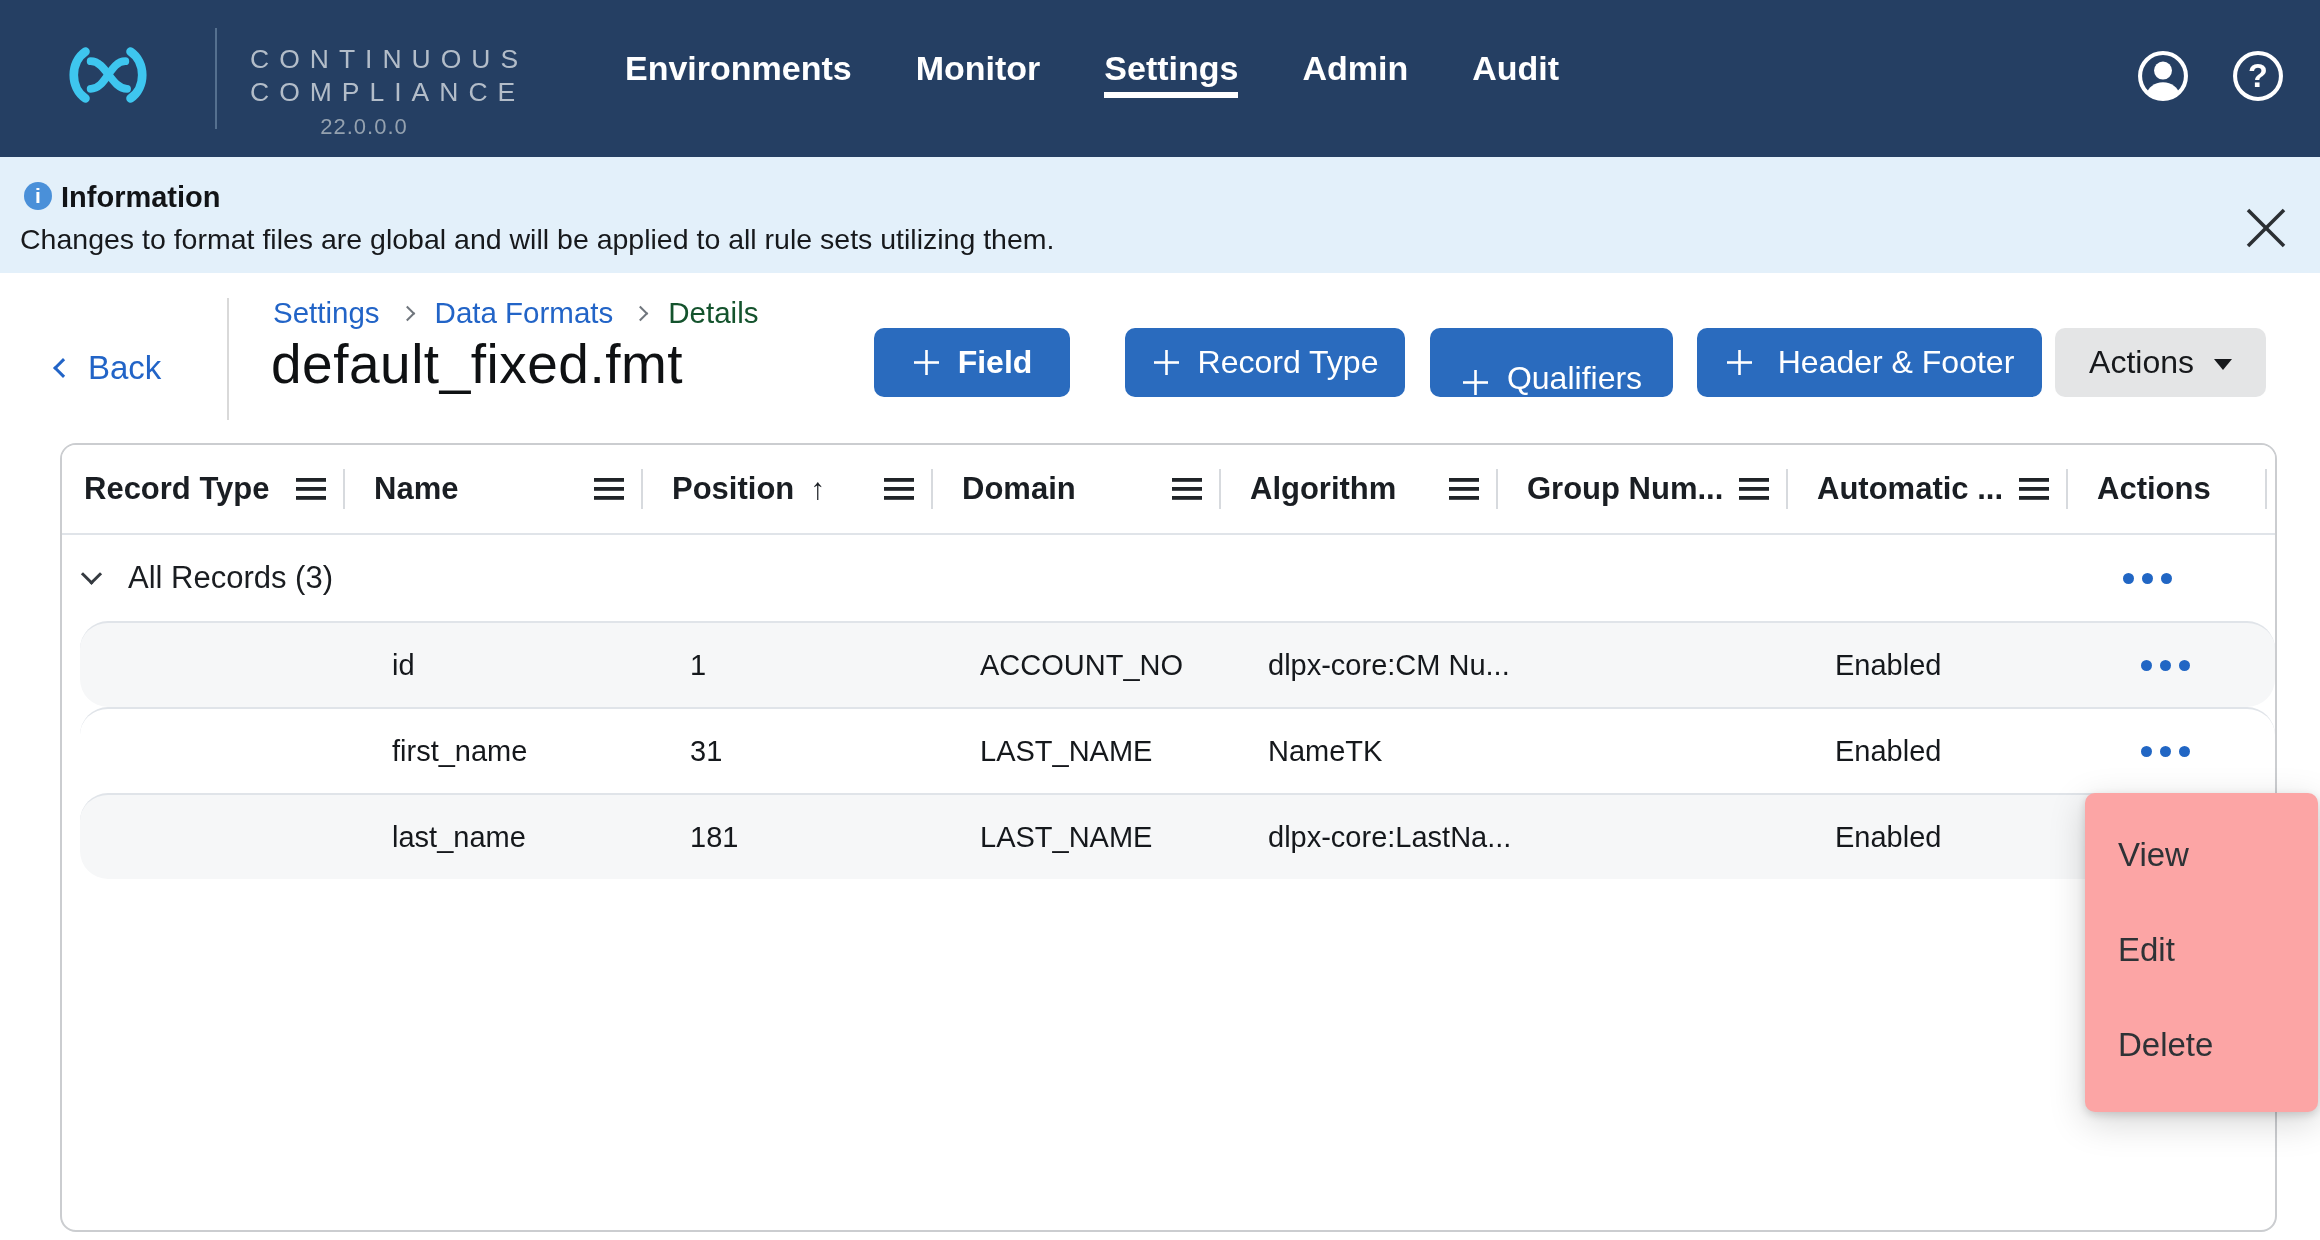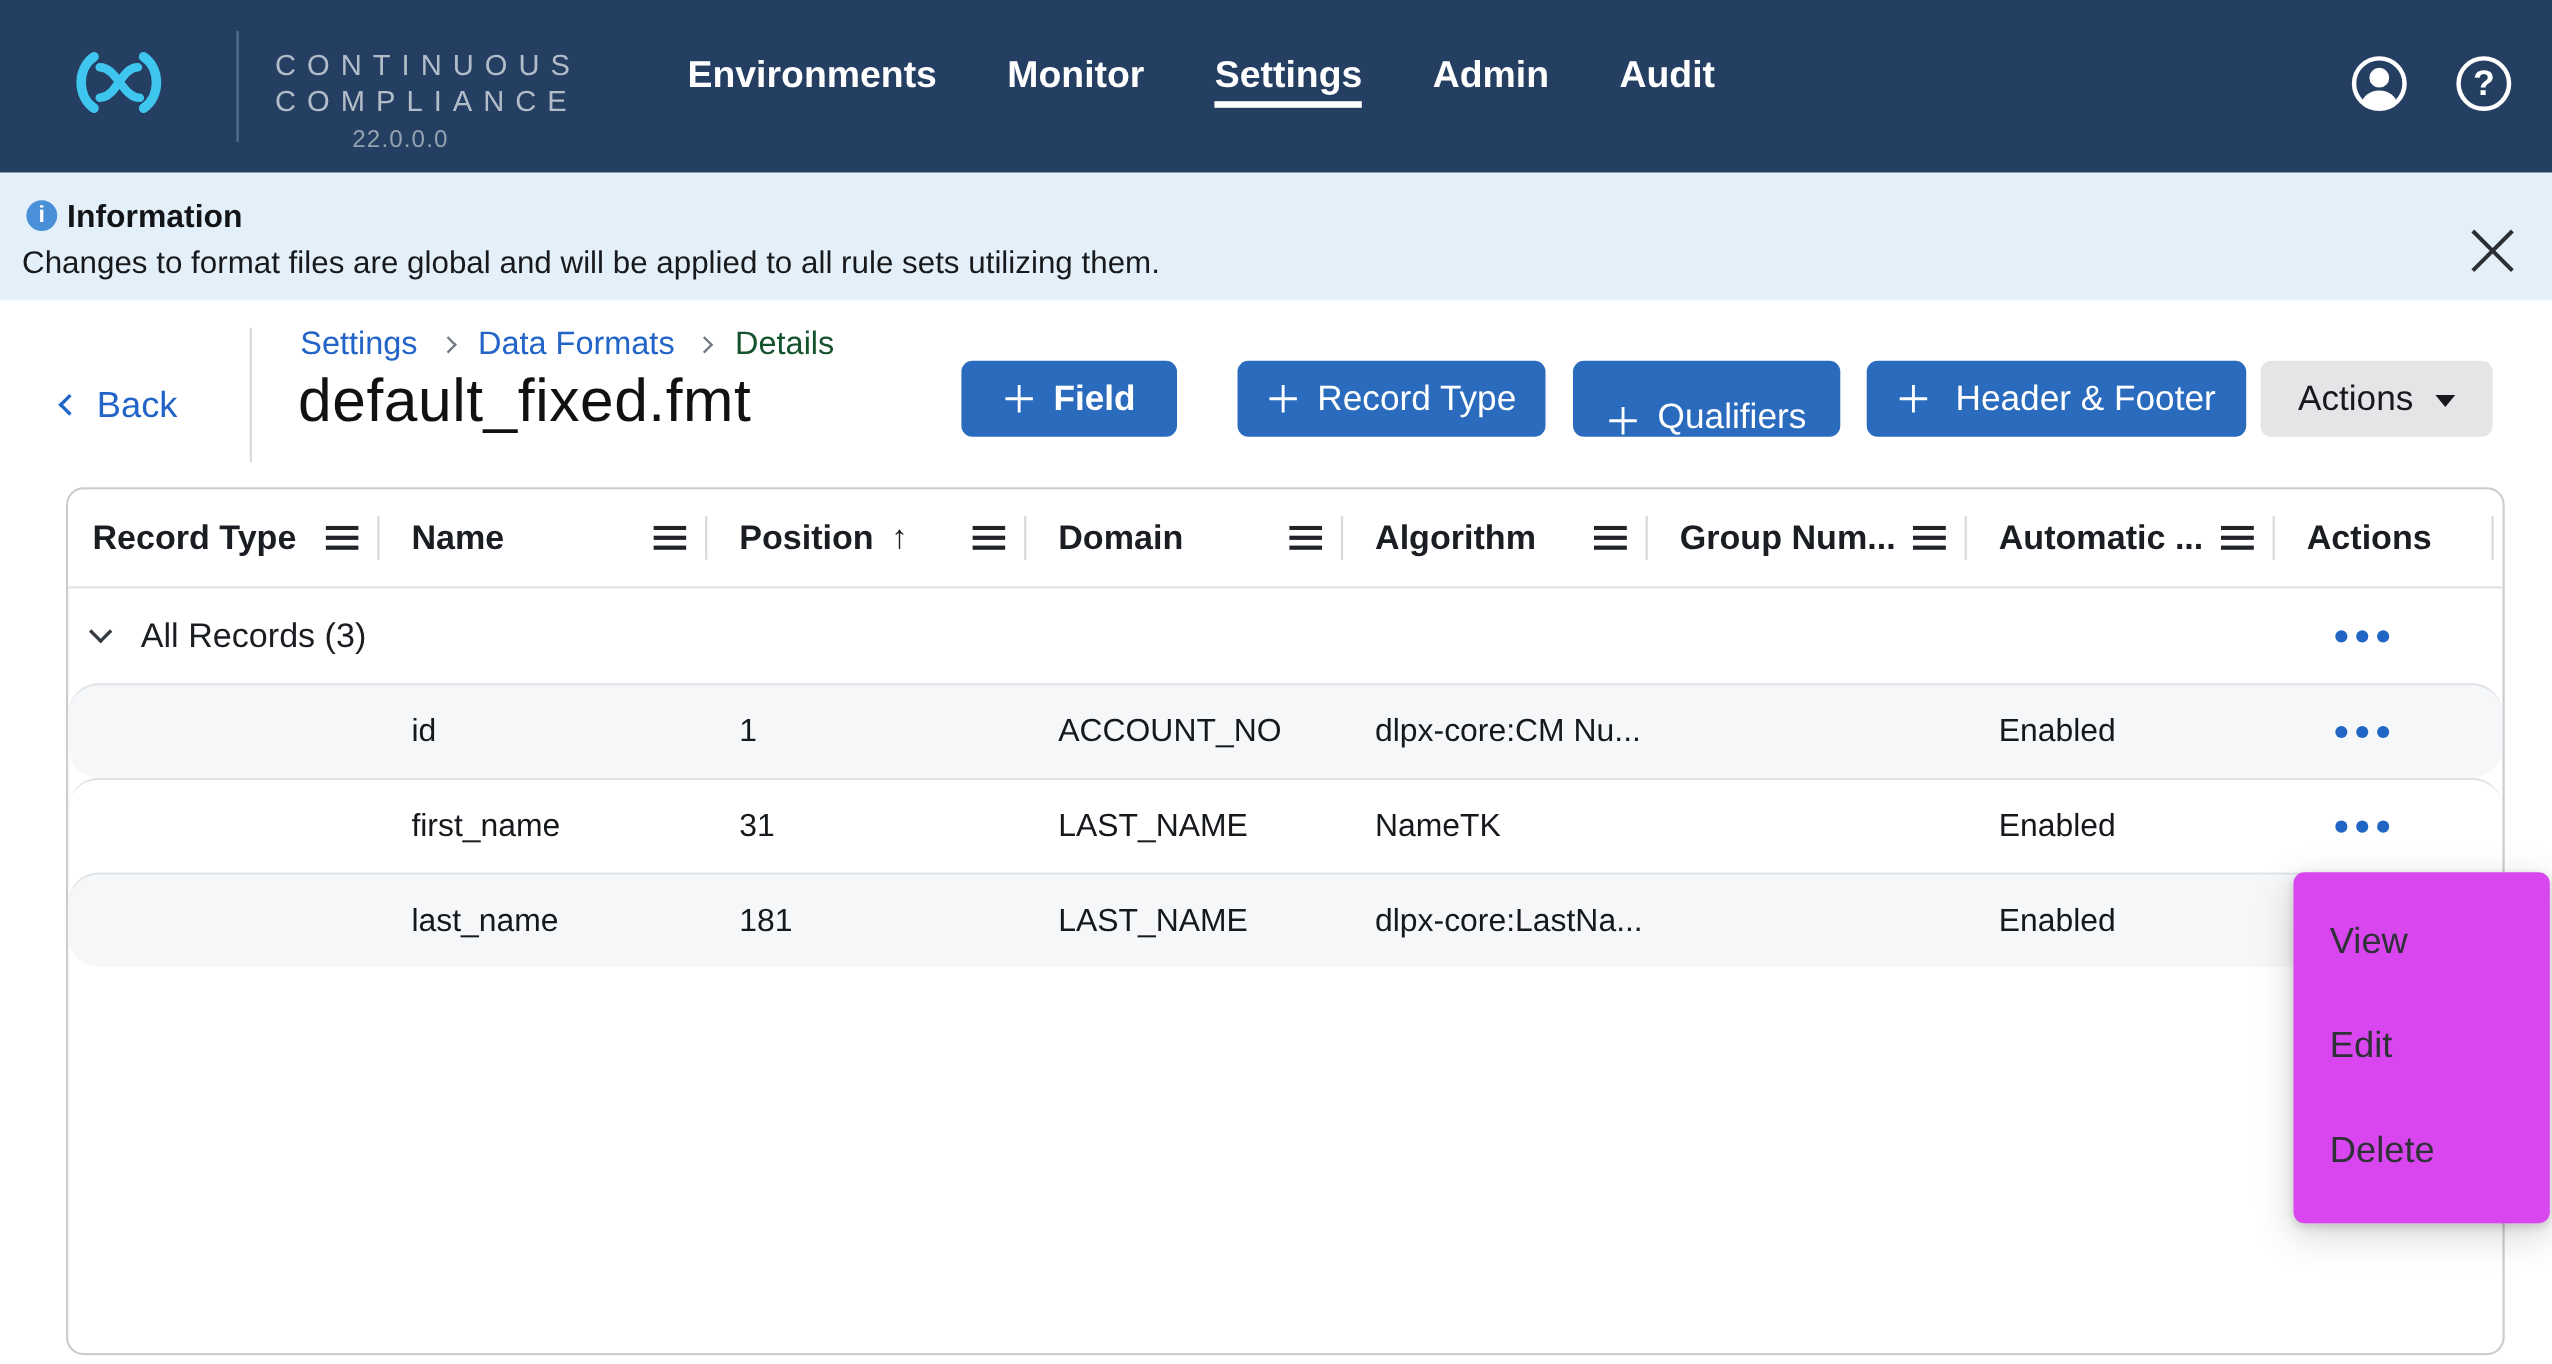--- a/index.html
+++ b/index.html
@@ -56,32 +56,32 @@
   .thead { height: 90px; border-bottom: 2px solid #e0e4e9; background: #fff; }
   .th { position: relative; height: 100%; display: flex; align-items: center; justify-content: space-between; padding: 0 18px 0 30px; font-size: 31px; font-weight: 700; color: #1a1e23; cursor: pointer; white-space: nowrap; }
   .th.c0 { padding-left: 22px; }
   .th::after { content: ""; position: absolute; right: -1px; top: 50%; transform: translateY(-50%); width: 2px; height: 40px; background: #d7dade; }
   .th.c7::after { right: 8px; }
   .th-left { display: flex; align-items: center; gap: 16px; }
   .sort-arrow { font-size: 30px; font-weight: 500; color: #1a1e23; }
   .hamb { flex: none; }
   .tr { height: 86px; border-radius: 28px; }
   .tr.alt { background: #f6f7f8; }
-  .tbody .tr + .tr { border-top: 2px solid #e0e4e9; }
+  .tbody .tr + .tr { border-top: 2px solid #e0e4e9; margin-left: 18px; }
   .td { font-size: 29px; color: #15181c; padding-left: 30px; white-space: nowrap; overflow: hidden; }
   .td.c0 { padding-left: 22px; }
   .td.c7 { padding-left: 52px; overflow: visible; }
   .groupcell { display: flex; align-items: center; gap: 29px; padding-left: 34px; overflow: visible; }
   .group-label { font-size: 31px; color: #1a1d21; }
   .chev.down { width: 15px; height: 15px; transform: rotate(45deg) translate(-3px,-3px); color: #353a40; border-width: 0 3px 3px 0; }
   .dots { display: flex; gap: 8px; background: none; border: none; cursor: pointer; padding: 6px 4px; }
   .dots i { width: 11px; height: 11px; border-radius: 50%; background: #2166c4; }
 
   
-  .menu { position: absolute; left: 2085px; top: 793px; width: 233px; height: 319px; padding-top: 14px; background: #d946ef; border-radius: 10px; box-shadow: 0 3px 9px rgba(0,0,0,.14), 0 10px 36px rgba(0,0,0,.17); z-index: 30; }
+  .menu { position: absolute; left: 2085px; top: 793px; width: 233px; height: 319px; padding-top: 14px; background: #fca5a5; border-radius: 10px; box-shadow: 0 3px 9px rgba(0,0,0,.14), 0 10px 36px rgba(0,0,0,.17); z-index: 30; }
   .menu-item { height: 95px; display: flex; align-items: center; padding-left: 33px; font-size: 33px; color: #2e3236; cursor: pointer; }
 </style>
 </head>
 <body>
 
 <div class="screen">
 
   <header class="navbar">
     <svg class="logo" width="104" height="66" viewBox="0 0 120 72" fill="none">
       <path d="M34 9 C 16 21, 16 51, 34 63" stroke="#3ec6ef" stroke-width="10" stroke-linecap="round"></path>

